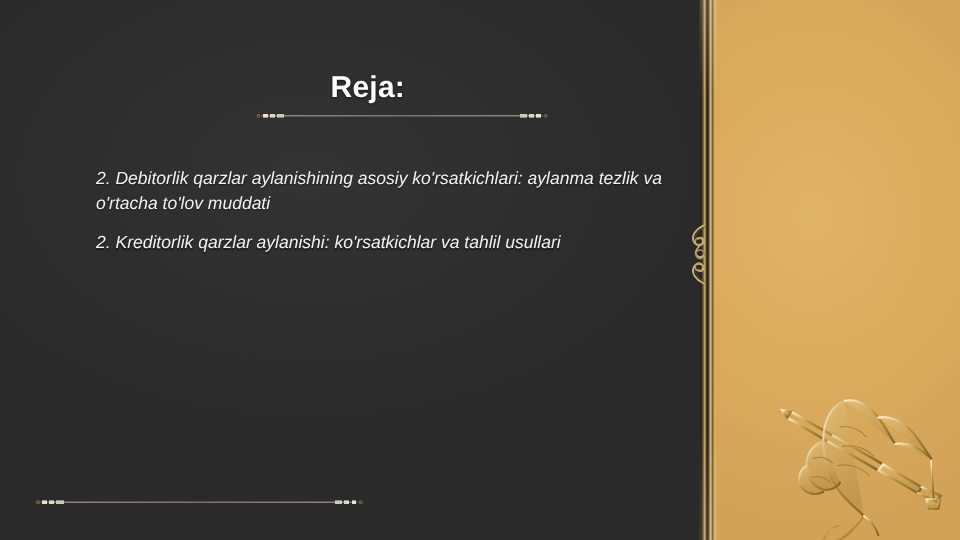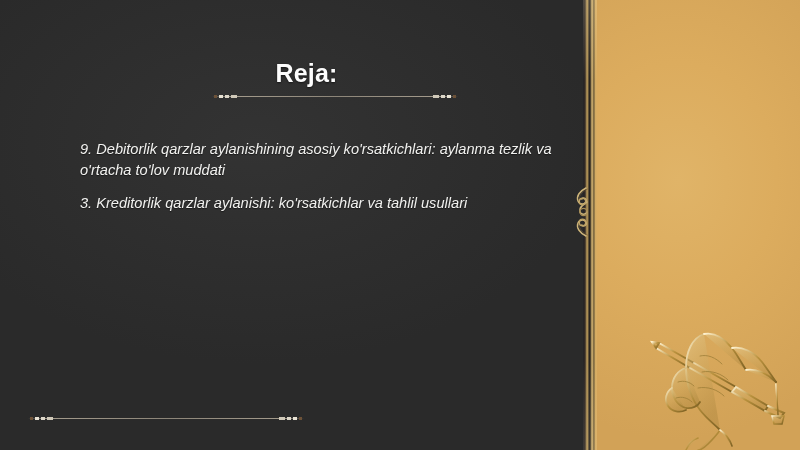--- a/index.html
+++ b/index.html
@@ -193,22 +193,22 @@
     <div class="title">Reja:</div>
   </div>
 
   <div class="rule title-rule">
     <div class="rule-line"></div>
     <div class="tick-left"></div>
     <div class="tick-right"></div>
   </div>
 
   <div class="body-list">
-    <div class="body-item">9. Debitorlik qarzlar aylanishining asosiy ko'rsatkichlari: aylanma tezlik va o'rtacha to'lov muddati</div>
-    <div class="body-item">3. Kreditorlik qarzlar aylanishi: ko'rsatkichlar va tahlil usullari</div>
+    <div class="body-item">2. Debitorlik qarzlar aylanishining asosiy ko'rsatkichlari: aylanma tezlik va o'rtacha to'lov muddati</div>
+    <div class="body-item">2. Kreditorlik qarzlar aylanishi: ko'rsatkichlar va tahlil usullari</div>
   </div>
 
   <div class="rule bottom-rule">
     <div class="rule-line"></div>
     <div class="tick-left"></div>
     <div class="tick-right"></div>
   </div>
 
   <div class="gold-panel"></div>
 

